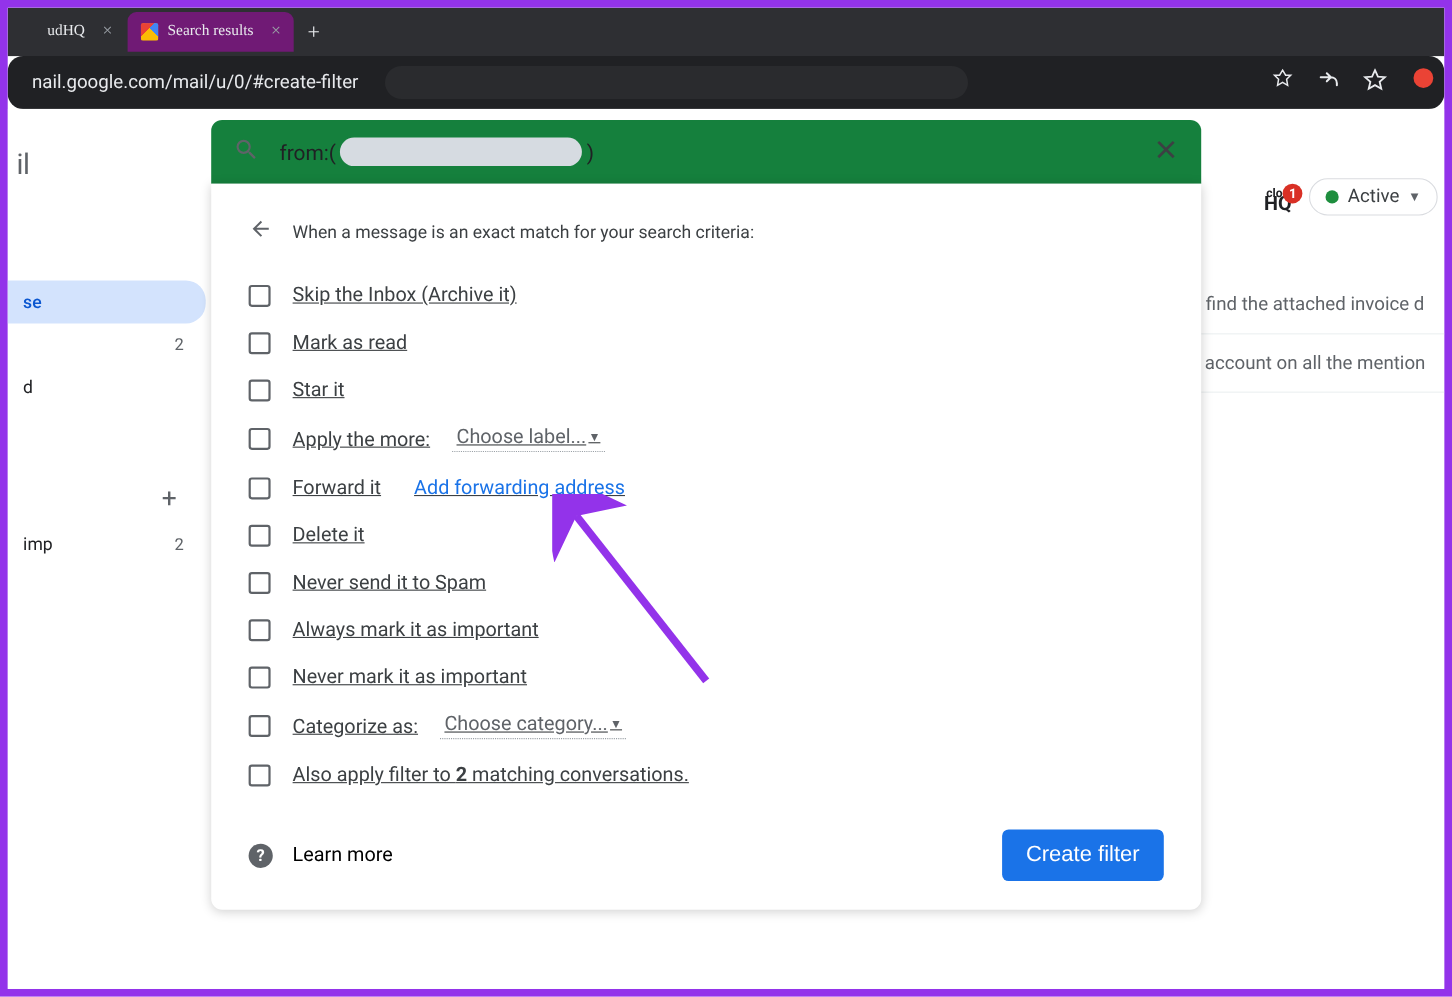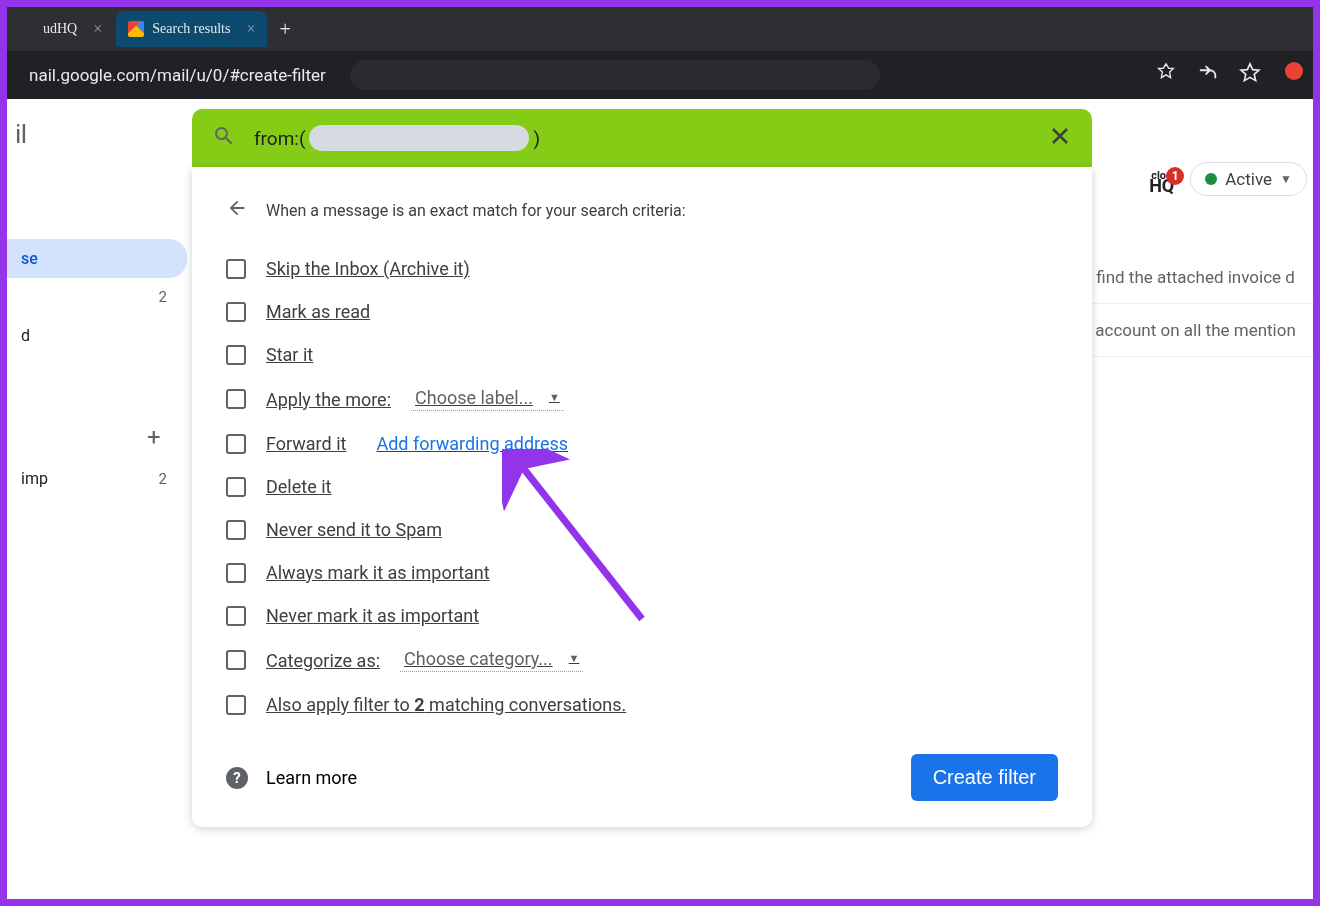--- a/index.html
+++ b/index.html
@@ -24,38 +24,39 @@
     display: flex;
     align-items: center;
     height: 36px;
     padding: 0 12px;
     margin-right: 2px;
     color: #e8eaed;
     font-size: 14px;
     border-radius: 8px 8px 0 0;
     gap: 8px;
   }
-  .tab.active { background: #0c4a6e; }
+  .tab.active { background: #701a75; }
   .tab-close { font-size: 16px; color: #9aa0a6; cursor: pointer; margin-left: 8px; }
   .gmail-favicon {
     width: 16px; height: 16px; display: inline-block;
     background:
       linear-gradient(135deg, #ea4335 40%, transparent 40%),
       linear-gradient(-135deg, #4285f4 40%, transparent 40%),
       #fbbc04;
     border-radius: 2px;
   }
   .new-tab { color: #e8eaed; font-size: 20px; padding: 0 10px; cursor: pointer; }
   .url-bar {
     background: #202124;
     height: 48px;
     display: flex;
     align-items: center;
     padding: 0 10px;
     gap: 12px;
+    border-radius: 14px;
   }
   .url-input {
     flex: 0 0 auto;
     color: #e8eaed;
     font-size: 17px;
     padding: 6px 12px;
   }
   .url-dark-pill {
     width: 530px; height: 30px; background: #2a2b2e; border-radius: 16px;
   }
@@ -69,21 +70,21 @@
   .app-area {
     position: relative;
     background: #fff;
     height: calc(100% - 92px);
   }
   .sidebar {
     position: absolute;
     left: 0; top: 0;
     width: 180px;
     height: 100%;
-    padding-top: 20px;
+    padding-top: 36px;
     font-size: 16px;
     color: #202124;
   }
   .app-logo {
     font-size: 26px;
     color: #5f6368;
     padding: 0 0 20px 8px;
     letter-spacing: -0.5px;
   }
   .nav-item {
@@ -143,21 +144,21 @@
     font-size: 17px;
   }
   .bg-row { padding: 16px 0; border-bottom: 1px solid #eceff1; white-space: nowrap; }
 
   .search-wrap {
     position: absolute;
     left: 185px; top: 10px;
     width: 900px;
   }
   .search-bar {
-    background: #84cc16;
+    background: #15803d;
     border-radius: 10px 10px 0 0;
     height: 58px;
     display: flex;
     align-items: center;
     padding: 0 20px;
     gap: 18px;
   }
   .search-bar svg { width: 24px; height: 24px; fill: #5f6368; }
   .search-text { font-size: 19px; color: #202124; flex: 1; display:flex; align-items:center; gap:4px;}
   .redacted-pill {
@@ -188,21 +189,21 @@
     width: 20px; height: 20px;
     border: 2.5px solid #5f6368;
     border-radius: 3px;
     cursor: pointer;
     flex-shrink: 0;
   }
   .label-select, .cat-select {
     color: #5f6368;
     border-bottom: 1px dotted #9aa0a6;
     padding: 0 4px 2px 4px;
-    display: inline-flex; align-items: center; gap: 16px;
+    display: inline-flex; align-items: center; gap: 2px;
     cursor: pointer;
     justify-content: space-between;
   }
   .sm-caret { font-size: 11px; color: #5f6368; }
   .fwd-link {
     color: #1a73e8;
     cursor: pointer;
     margin-left: 10px;
   }
   .bold { font-weight: 700; }

